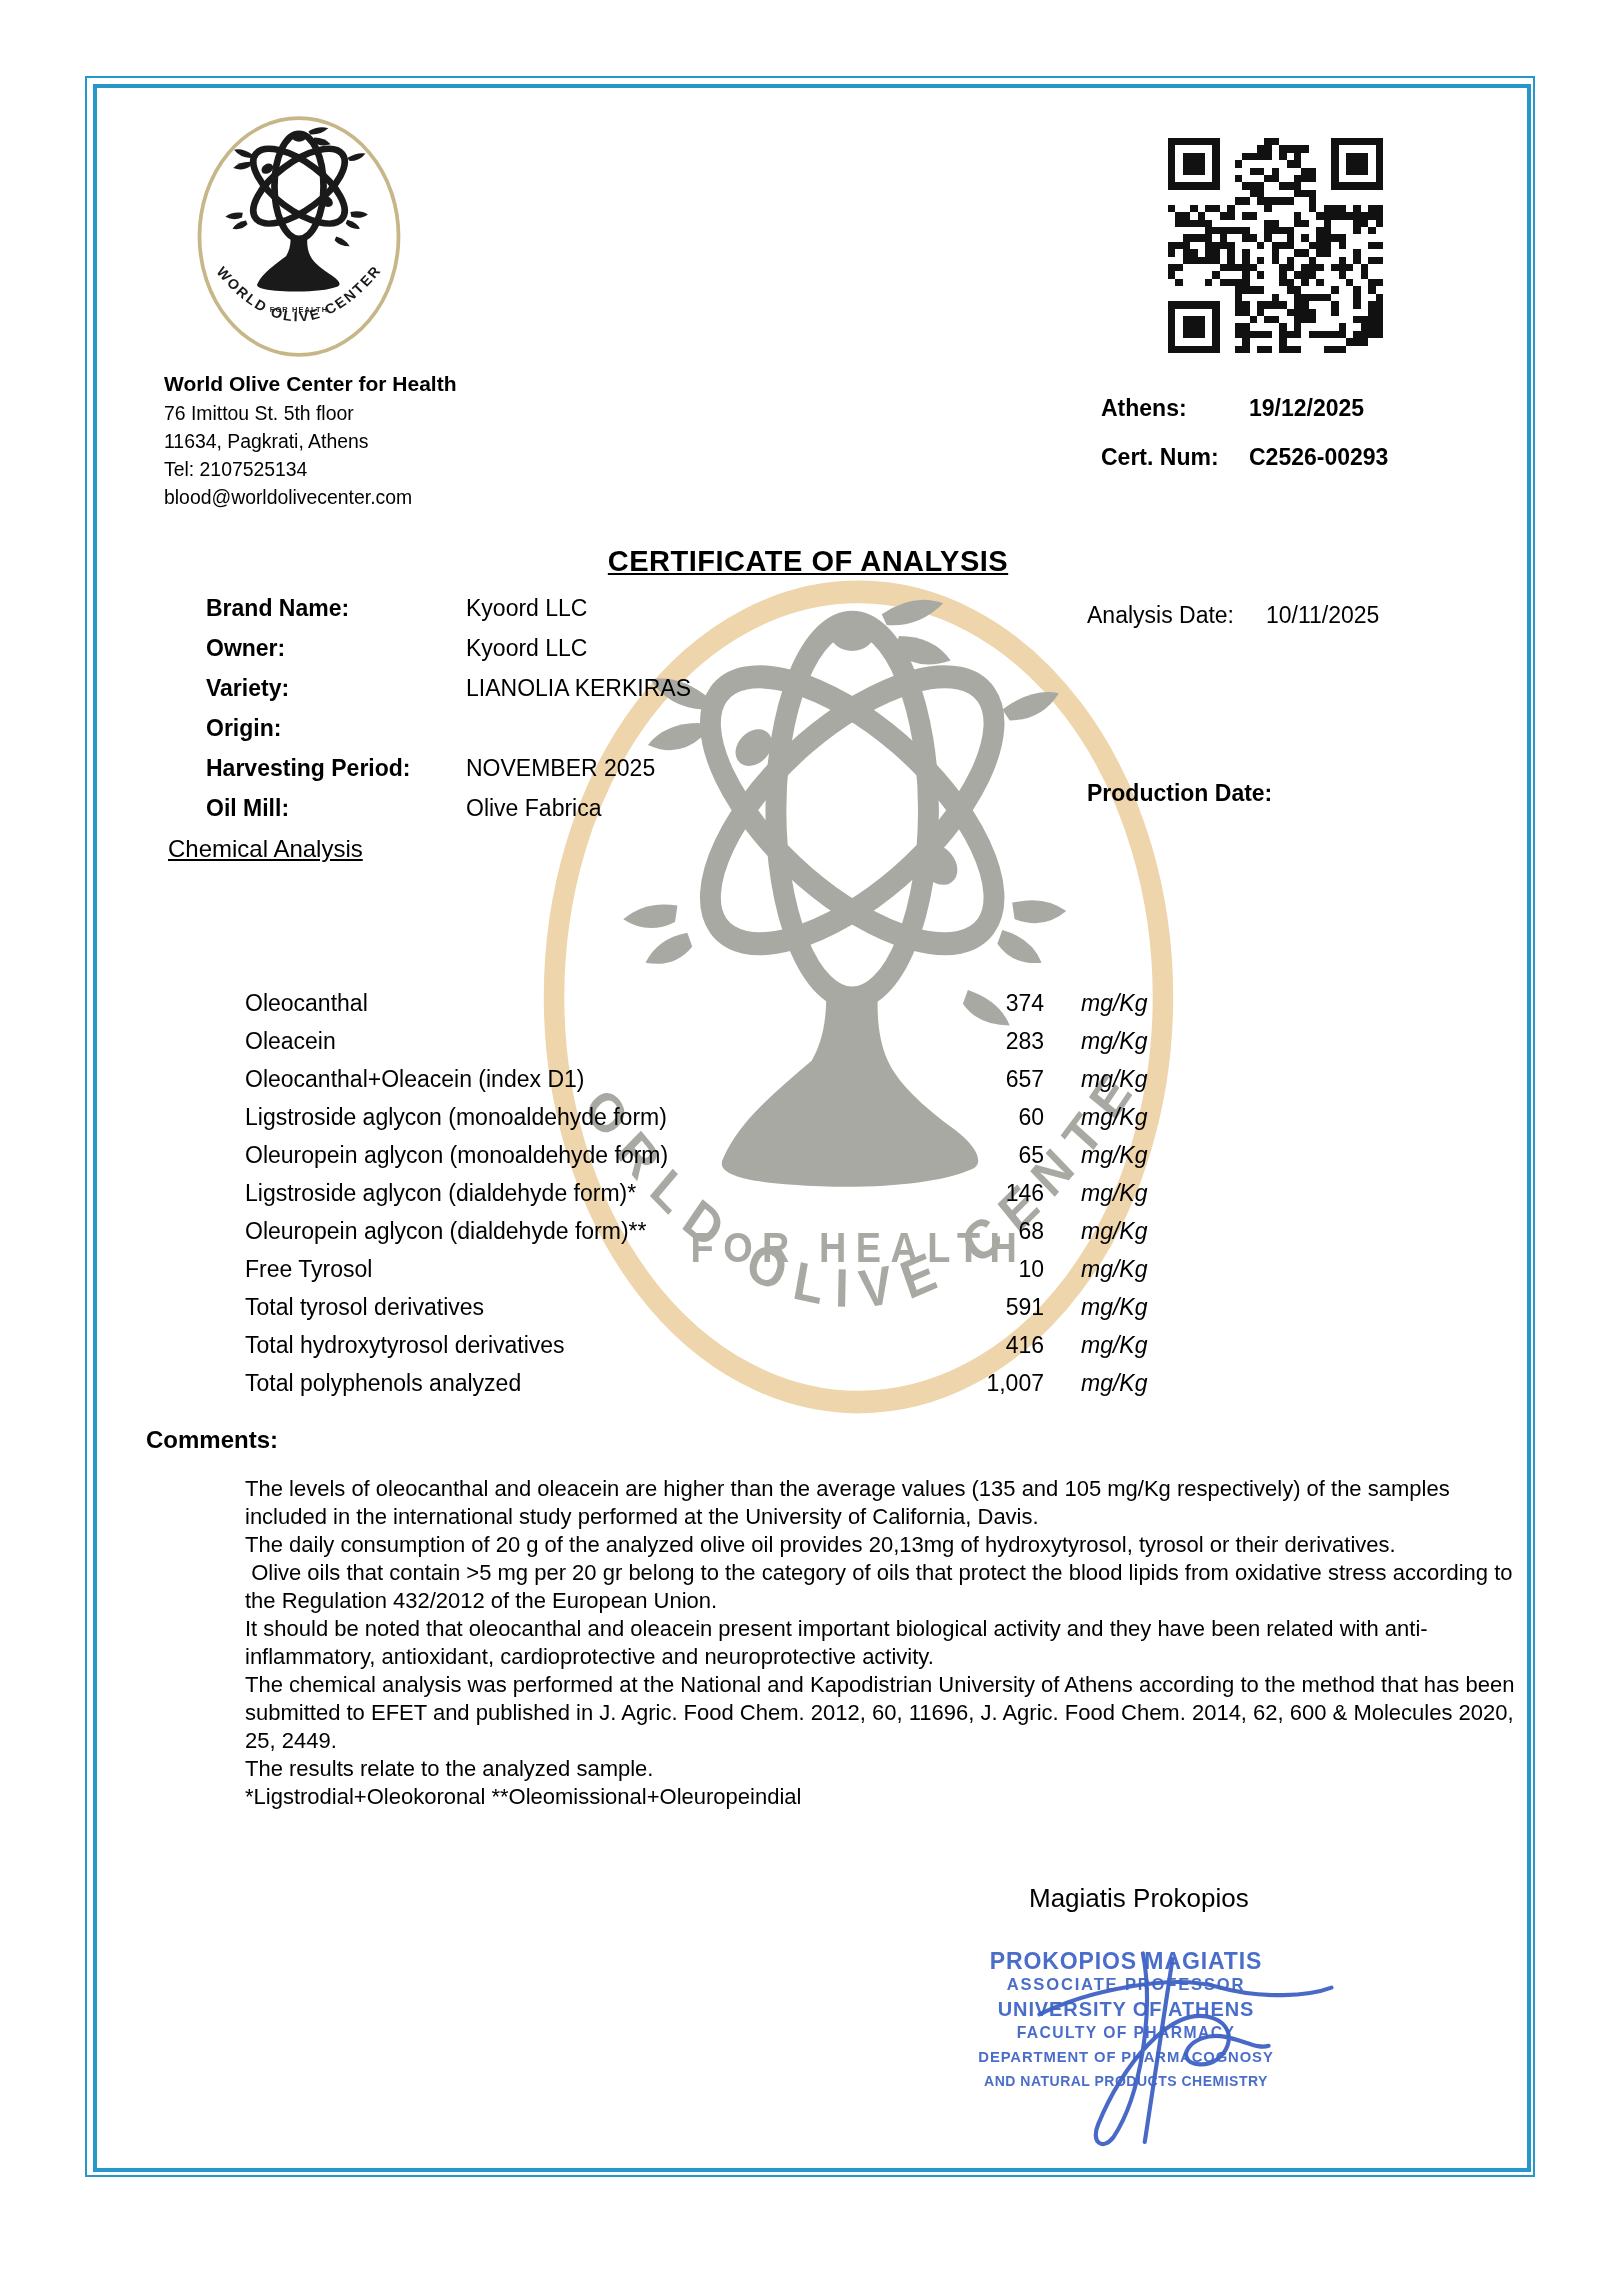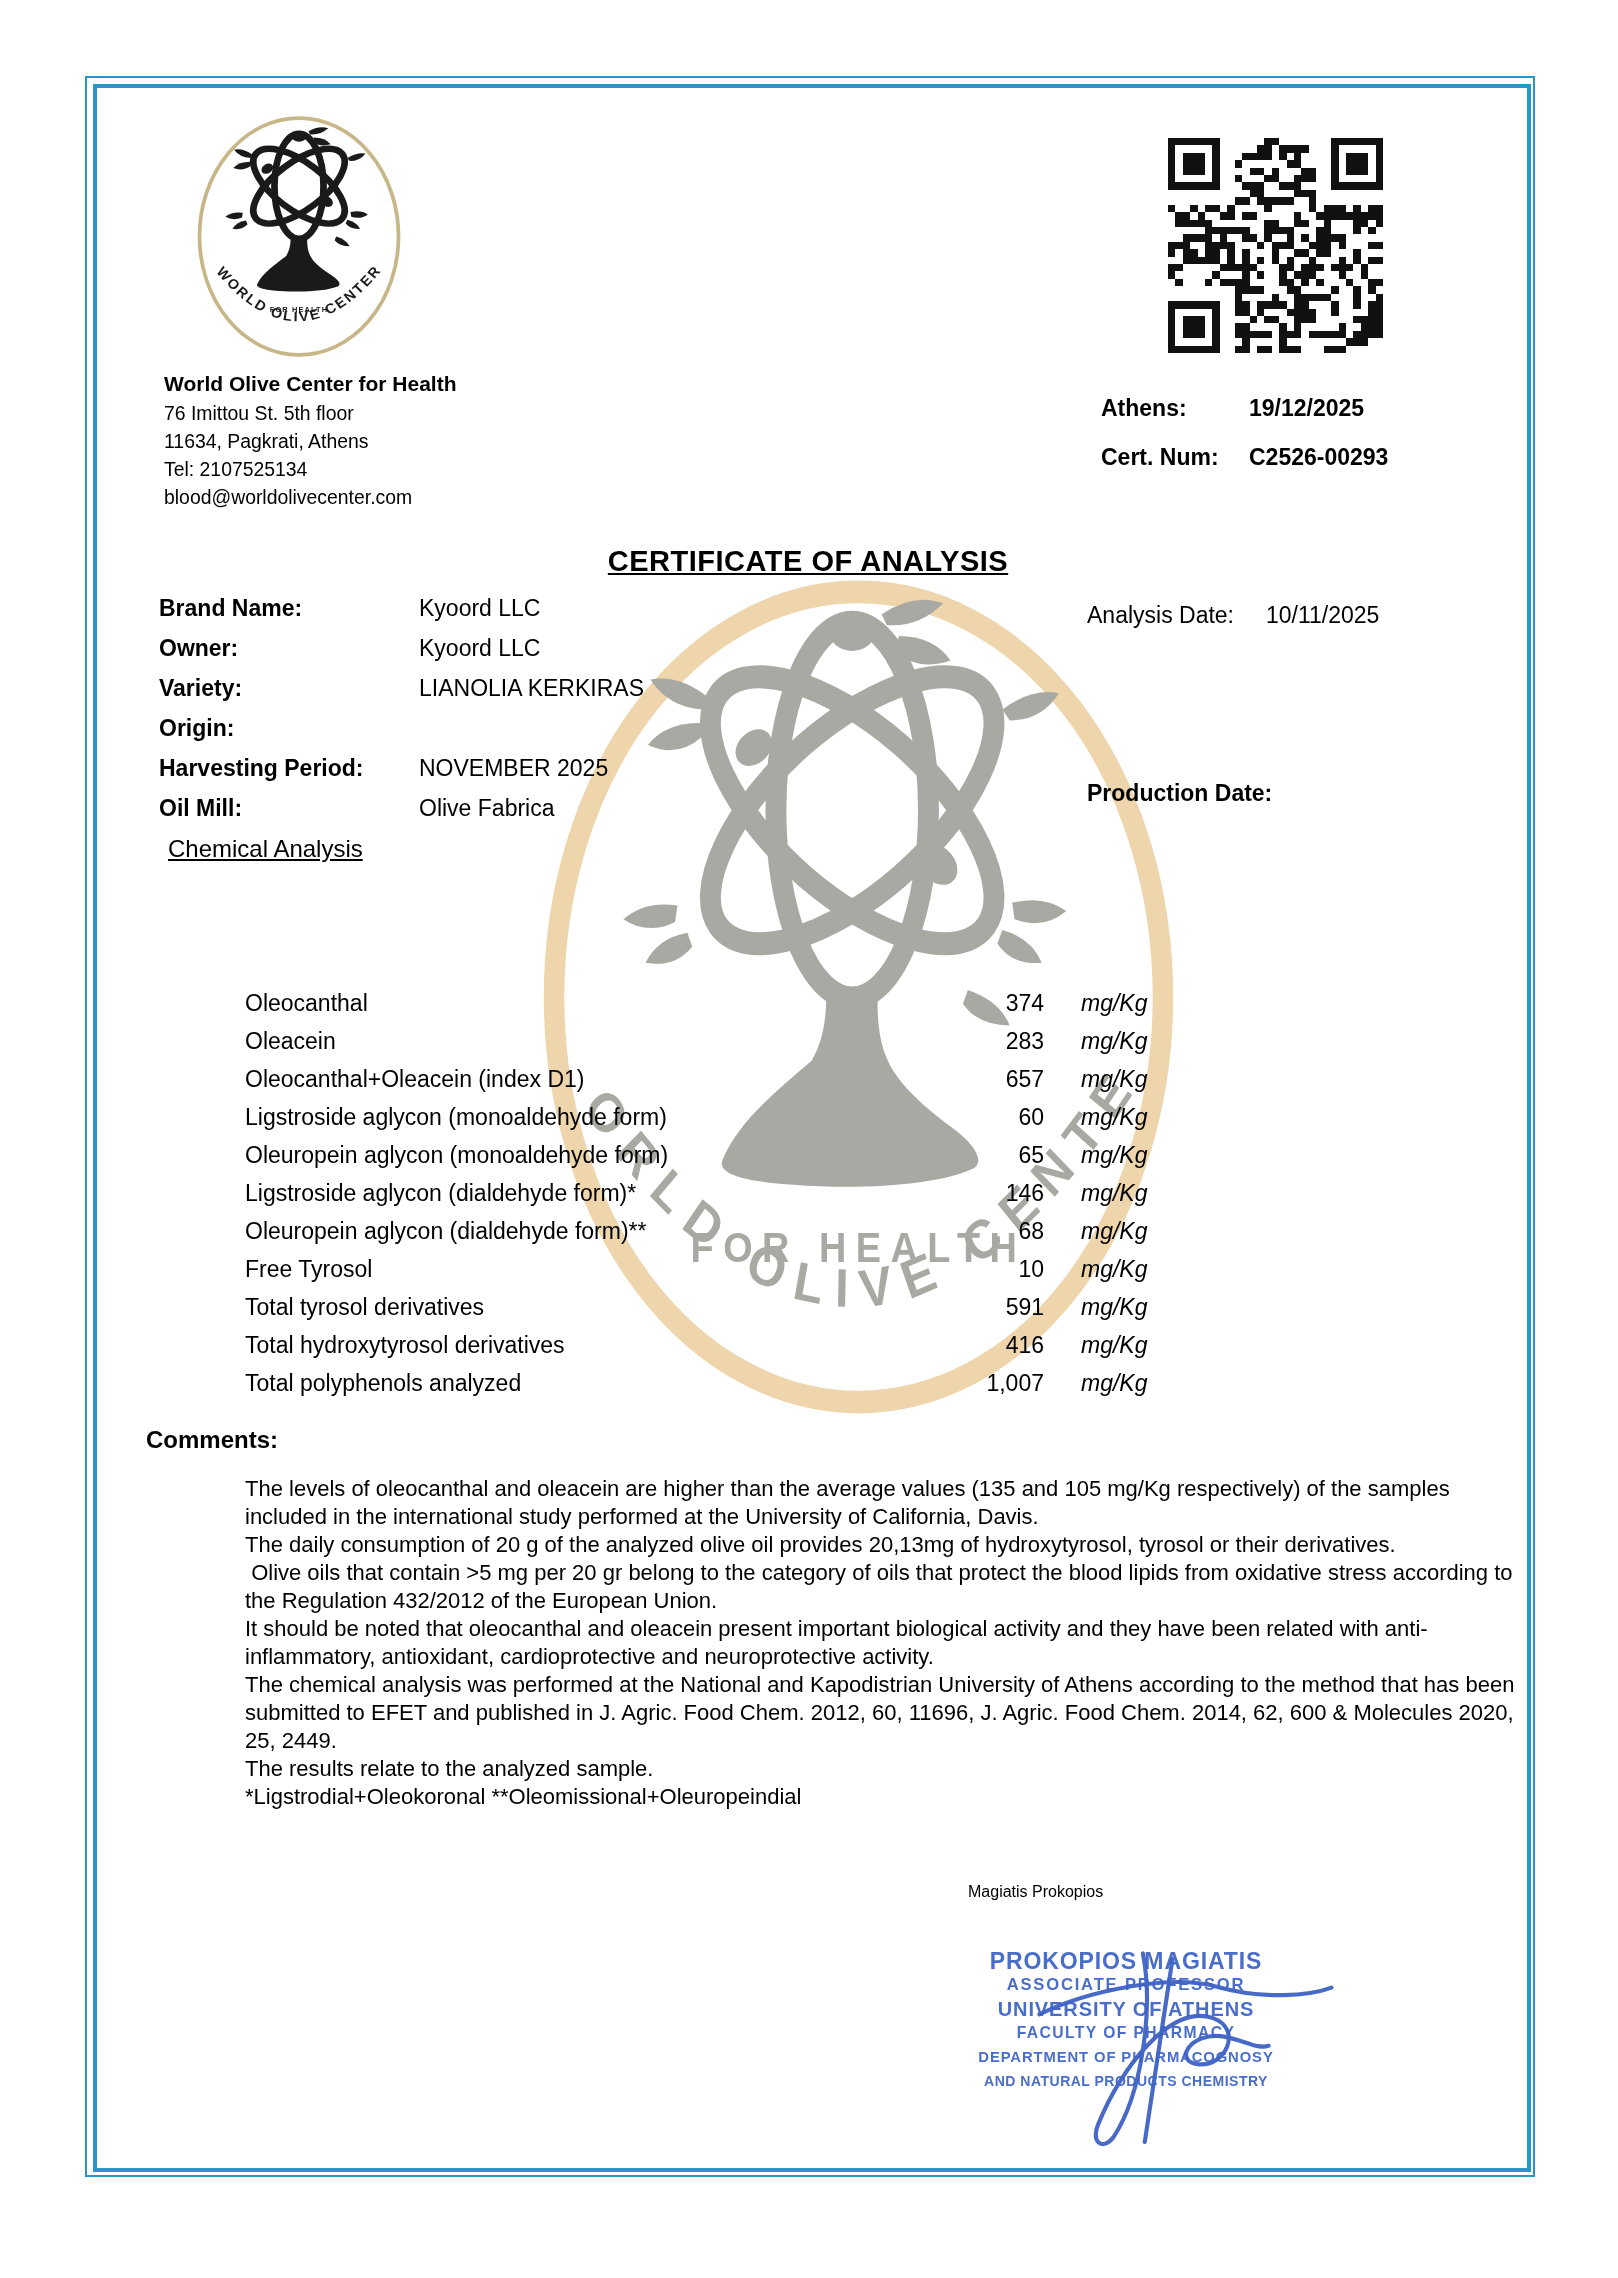--- a/index.html
+++ b/index.html
@@ -22,40 +22,40 @@
   .athens-label{left:1101px;top:395px;}
   .athens-value{left:1249px;top:395px;}
   .cert-label{left:1101px;top:444px;}
   .cert-value{left:1249px;top:444px;}
 
   .doc-title{left:85px;top:545px;width:1446px;text-align:center;font-size:29px;
              font-weight:bold;text-decoration:underline;letter-spacing:0.5px;}
 
   .info-rows{left:159px;top:595px;}
   .info-row{height:40px;font-size:23px;}
-  .info-label{display:inline-block;width:260px;font-weight:bold;}
+  .info-label{display:inline-block;width:260px;font-weight:bold;margin-left:47px;}
   .info-value{display:inline-block;}
 
   .an-label{left:1087px;top:602px;font-size:23px;font-weight:normal;}
   .an-value{left:1266px;top:602px;font-size:23px;}
   .pd-label{left:1087px;top:780px;font-size:23px;font-weight:bold;}
 
   .chem-heading{left:168px;top:835px;font-size:24px;font-weight:normal;text-decoration:underline;}
 
   .chem-table{left:245px;top:984px;width:923px;}
   .chem-row{display:flex;height:38px;align-items:center;font-size:23px;}
   .chem-name{width:688px;}
   .chem-val{width:111px;text-align:right;}
   .chem-unit{margin-left:37px;font-style:italic;}
 
   .comments-heading{left:146px;top:1426px;font-size:24px;font-weight:bold;}
   .comments-body{left:245px;top:1475px;width:1283px;font-size:22px;line-height:28px;}
   .comments-body .para{white-space:pre-wrap;}
 
-  .sig-name{left:968px;top:1883px;font-size:16px;}
+  .sig-name{left:1029px;top:1883px;font-size:26px;}
   .stamp{left:960px;top:1949px;width:332px;text-align:center;color:var(--stamp);
          font-weight:bold;opacity:.93;}
   .stamp div{line-height:24px;}
   .stamp .s1{font-size:23px;letter-spacing:0.9px;}
   .stamp .s2{font-size:16.6px;letter-spacing:1.8px;}
   .stamp .s3{font-size:20px;letter-spacing:0.9px;}
   .stamp .s4{font-size:15.7px;letter-spacing:1.4px;}
   .stamp .s5{font-size:14.8px;letter-spacing:0.9px;}
   .stamp .s6{font-size:14px;letter-spacing:0.5px;}
 

